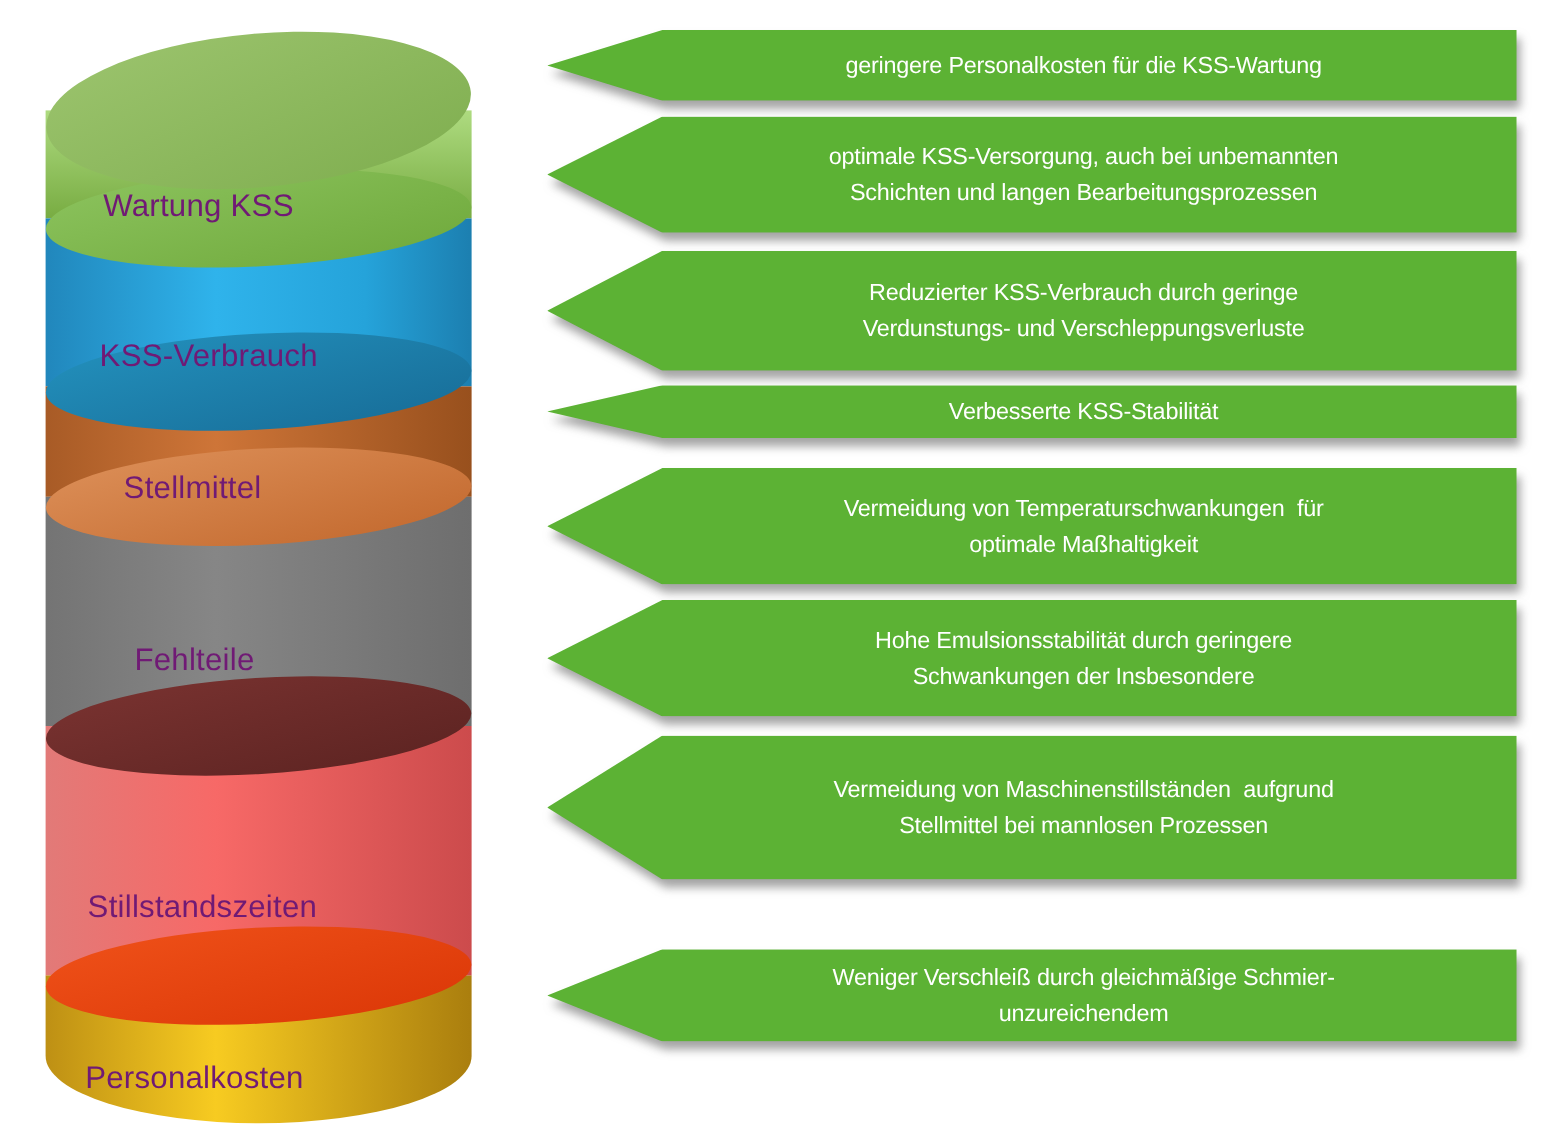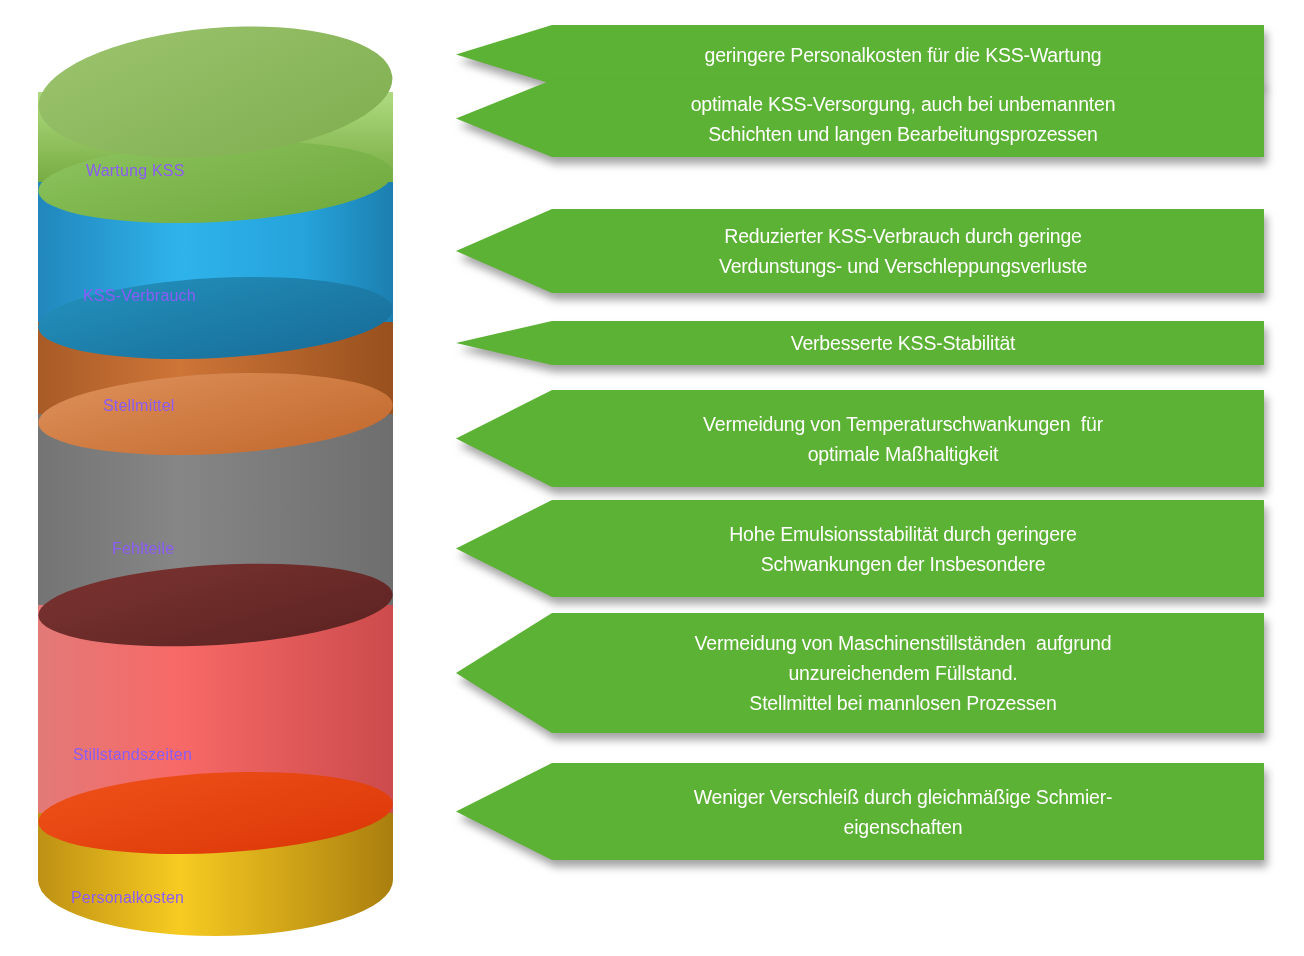--- a/index.html
+++ b/index.html
@@ -7,22 +7,22 @@
     position:relative;
     width:1304px;height:956px;
     overflow:hidden;
     background:#ffffff;
     font-family:"Liberation Sans","DejaVu Sans",sans-serif;
   }
   
   #cylinder-figure{position:absolute;left:0;top:0;width:440px;height:956px;}
   .cyl-label{
     position:absolute;
-    color:#8b5cf6;
-    font-size:16px;
+    color:#701a75;
+    font-size:26px;
     line-height:30px;
     white-space:nowrap;
     letter-spacing:.2px;
   }
   
   .arrow-wrap{
     position:absolute;
     left:456px;
     width:808px;
     filter:drop-shadow(3px 7px 4px rgba(90,90,90,.55));
@@ -129,28 +129,28 @@
     <div class="cyl-label" style="left:73px;top:740px">Stillstandszeiten</div>
     <div class="cyl-label" style="left:71px;top:883px">Personalkosten</div>
   </div>
 
   <div class="arrow-wrap" style="top:25px;height:59px">
     <div class="arrow-shape">
       <div class="arrow-line">geringere Personalkosten für die KSS-Wartung</div>
     </div>
   </div>
 
-  <div class="arrow-wrap" style="top:80px;height:77px">
+  <div class="arrow-wrap" style="top:97px;height:97px">
     <div class="arrow-shape">
       <div class="arrow-line">optimale KSS-Versorgung, auch bei unbemannten</div>
       <div class="arrow-line">Schichten und langen Bearbeitungsprozessen</div>
     </div>
   </div>
 
-  <div class="arrow-wrap" style="top:209px;height:84px">
+  <div class="arrow-wrap" style="top:209px;height:100px">
     <div class="arrow-shape">
       <div class="arrow-line">Reduzierter KSS-Verbrauch durch geringe</div>
       <div class="arrow-line">Verdunstungs- und Verschleppungsverluste</div>
     </div>
   </div>
 
   <div class="arrow-wrap" style="top:321px;height:44px">
     <div class="arrow-shape">
       <div class="arrow-line">Verbesserte KSS-Stabilität</div>
     </div>
@@ -166,25 +166,24 @@
   <div class="arrow-wrap" style="top:500px;height:97px">
     <div class="arrow-shape">
       <div class="arrow-line">Hohe Emulsionsstabilität durch geringere</div>
       <div class="arrow-line">Schwankungen der Insbesondere</div>
     </div>
   </div>
 
   <div class="arrow-wrap" style="top:613px;height:120px">
     <div class="arrow-shape">
       <div class="arrow-line">Vermeidung von Maschinenstillständen  aufgrund</div>
-      <div class="arrow-line">unzureichendem Füllstand.</div>
       <div class="arrow-line">Stellmittel bei mannlosen Prozessen</div>
     </div>
   </div>
 
-  <div class="arrow-wrap" style="top:763px;height:97px">
+  <div class="arrow-wrap" style="top:791px;height:77px">
     <div class="arrow-shape">
       <div class="arrow-line">Weniger Verschleiß durch gleichmäßige Schmier-</div>
-      <div class="arrow-line">eigenschaften</div>
+      <div class="arrow-line">unzureichendem</div>
     </div>
   </div>
 
 </div>
 
 </body></html>

